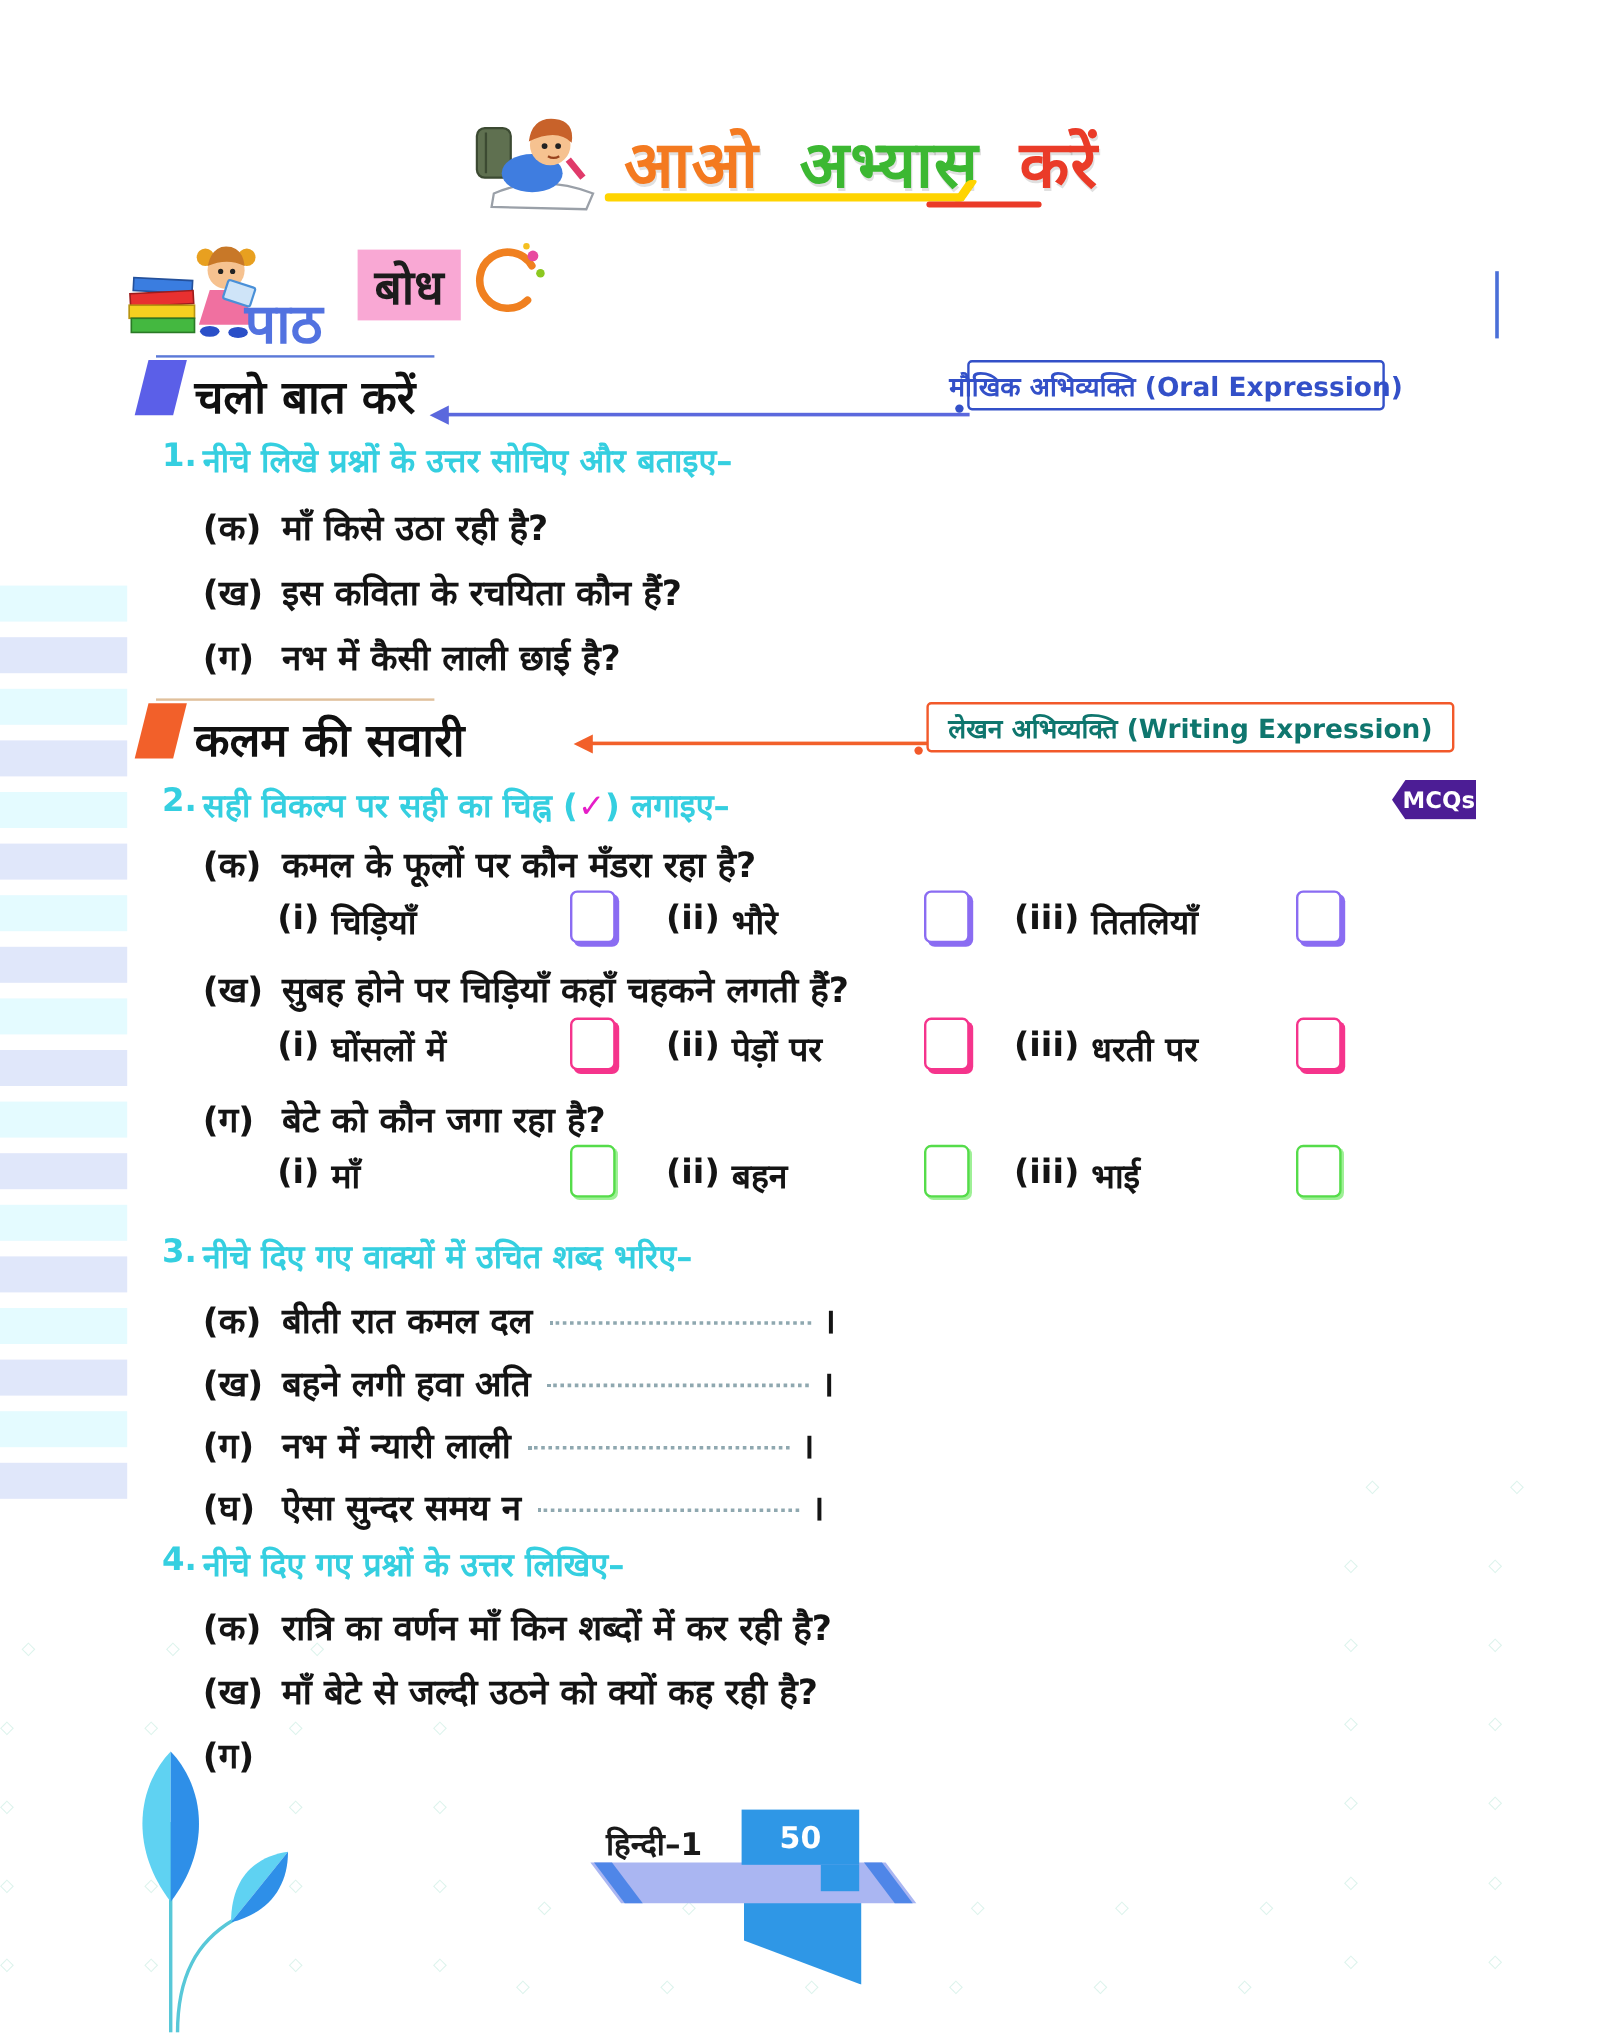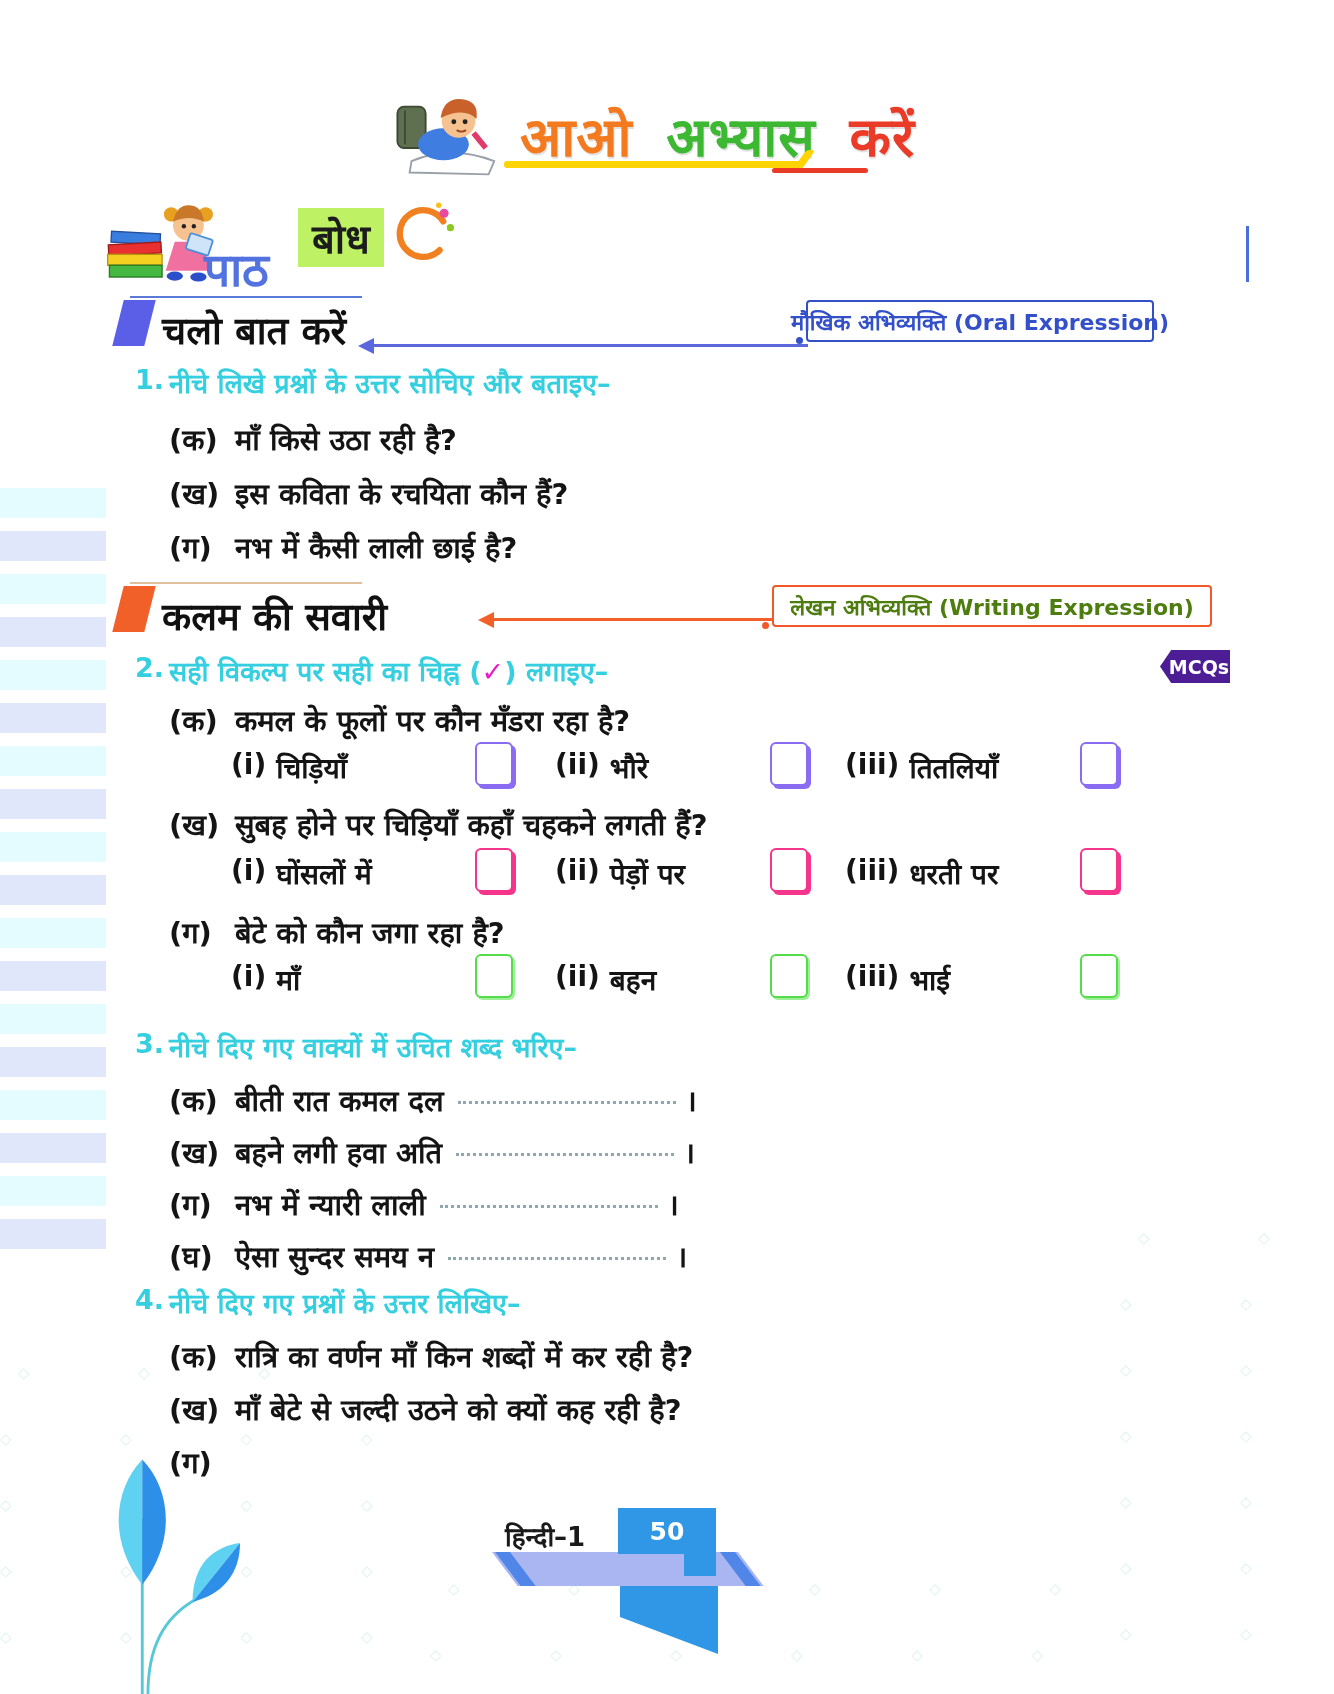--- a/index.html
+++ b/index.html
@@ -20,21 +20,21 @@
 
   
   .banner-words { font-size:54px; font-weight:700; letter-spacing:1px;
      text-shadow:1px 2px 0 rgba(0,0,0,0.12); white-space:nowrap; }
   .underline-yellow { position:absolute; background:#ffd400; border-radius:3px; }
   .underline-yellow.slant { transform:skewX(-35deg); }
   .underline-red { position:absolute; background:#ea3b28; border-radius:3px; }
 
   
   .path-word { font-size:46px; font-weight:700; color:#5272e0; }
-  .bodh-box { background:#bef264; padding:2px 14px; font-size:40px; font-weight:700; color:#1c1c1c; }
+  .bodh-box { background:#f9a8d4; padding:2px 14px; font-size:40px; font-weight:700; color:#1c1c1c; }
 
   
   .accent { position:absolute; width:32px; height:46px; transform:skewX(-14deg); }
   .sec-title { position:absolute; font-size:38px; font-weight:700; color:#101010; white-space:nowrap; }
   .sec-topline { position:absolute; height:2px; }
   .tag-box { position:absolute; border:2px solid; border-radius:4px; background:#fff;
      display:flex; align-items:center; justify-content:center; font-weight:700; white-space:nowrap; }
   .tag-dot { position:absolute; left:-12px; bottom:-4px; width:7px; height:7px; border-radius:50%; }
   .arrow-line { position:absolute; height:3px; }
   .arrow-head { position:absolute; width:0; height:0; border-top:8px solid transparent;
@@ -189,21 +189,21 @@
       <span class="lbl">(ग)</span>
       <span>नभ में कैसी लाली छाई है?</span>
     </div>
   </div>
 
   <div class="accent z" style="left:118px; top:586px; background:#f2602a;"></div>
   <div class="sec-topline z" style="left:130px; top:582px; width:232px; background:#e0c09c;"></div>
   <div class="sec-title z" style="left:162px; top:589px;">कलम की सवारी</div>
   <div class="arrow-line z" style="left:492px; top:618px; width:282px; background:#f2602a;"></div>
   <div class="arrow-head z" style="left:478px; top:612px; border-right:16px solid #f2602a;"></div>
-  <div class="tag-box z" style="left:772px; top:585px; width:440px; height:42px; border-color:#f2592a; color:#4d7c0f; font-size:22px;">
+  <div class="tag-box z" style="left:772px; top:585px; width:440px; height:42px; border-color:#f2592a; color:#0f766e; font-size:22px;">
     <span class="tag-dot" style="background:#f2592a;"></span>
     <span>लेखन अभिव्यक्ति (Writing Expression)</span>
   </div>
 
   <div class="mcq-badge">MCQs</div>
 
   <div class="q-block" style="top:652px; height:380px;">
     <div class="q-head abs" style="top:0;">
       <span class="q-num">2.</span>
       <span>

